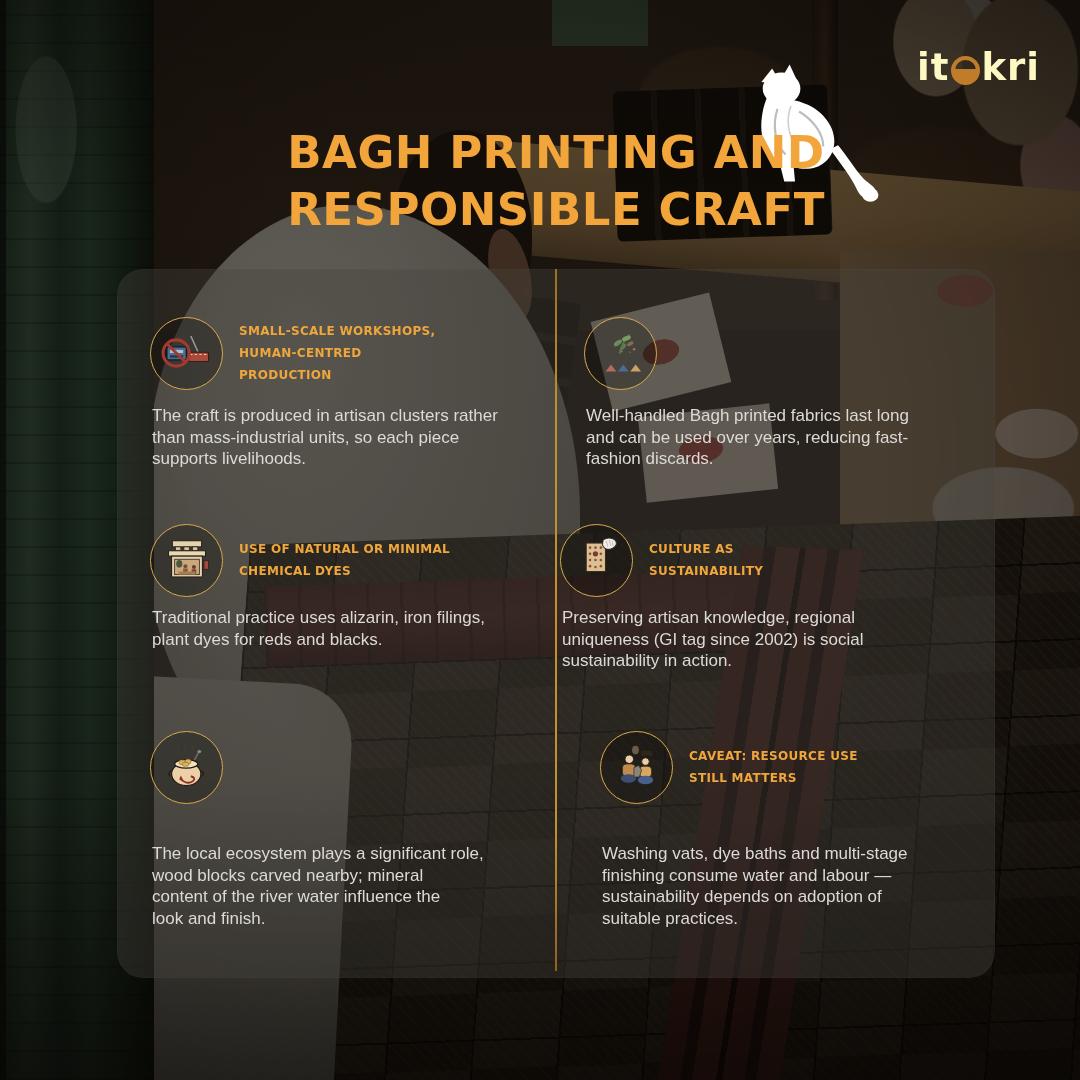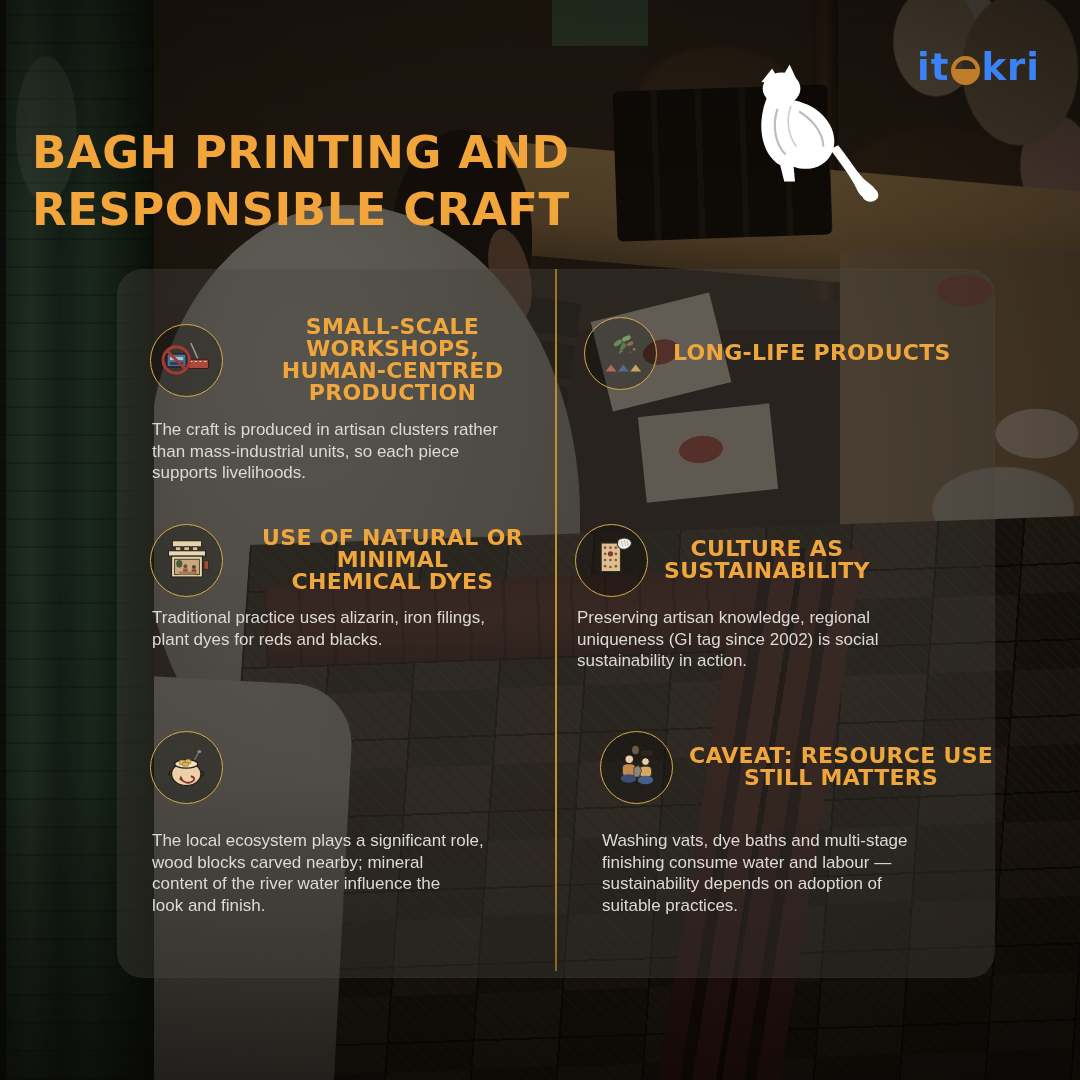--- a/index.html
+++ b/index.html
@@ -69,50 +69,50 @@
       radial-gradient(ellipse 50px 120px at 30% 12%, rgba(120,150,125,.35) 60%, transparent 62%),
       repeating-linear-gradient(0deg, rgba(0,0,0,0.22) 0 2px, transparent 2px 28px),
       linear-gradient(90deg,#0c1812 0,#0c1812 6px,#223f2f 6px,#35523f 30px,#1b352a 60px,#274433 90px,#122619 130px,#0a130d 154px);}
   .bg-vignette{inset:0;
     background:
       radial-gradient(ellipse at 50% 42%, rgba(0,0,0,0) 45%, rgba(0,0,0,0.45) 100%),
       linear-gradient(180deg, rgba(0,0,0,0.28), rgba(0,0,0,0) 20%, rgba(0,0,0,0) 72%, rgba(0,0,0,0.5) 100%);}
   .bg-tone{inset:0;background:rgba(14,10,6,0.4);}
 
   
-  .logo{position:absolute;top:46px;right:40px;color:#3b82f6;
+  .logo{position:absolute;top:46px;right:40px;color:#fef9c3;
     font-family:"DejaVu Sans",sans-serif;font-weight:700;font-size:37px;
     letter-spacing:1px;display:flex;align-items:center;}
   .logo-o{display:inline-block;width:21px;height:21px;border:4px solid #bf7d2b;border-radius:50%;
     background:linear-gradient(to bottom, transparent 0 42%, #bf7d2b 42%);
     margin:6px 1px 0 2px;}
   .cat{position:absolute;left:745px;top:55px;width:135px;height:148px;}
-  .title{position:absolute;left:32px;right:0;top:94px;text-align:left;
+  .title{position:absolute;left:32px;right:0;top:94px;text-align:center;
     font-family:"DejaVu Sans",sans-serif;font-weight:700;font-size:45px;line-height:57px;
     letter-spacing:0.5px;color:#f2a53a;white-space:pre-line;}
 
   .panel{position:absolute;left:117px;top:269px;width:878px;height:709px;
     background:rgba(72,68,62,0.38);border-radius:26px;
     box-shadow:0 0 0 1px rgba(255,255,255,0.02) inset;}
   .divider{position:absolute;left:555px;top:269px;width:2px;height:702px;
     background:linear-gradient(180deg,#9a7026,#c3902f 20%,#c3902f 80%,#8a6322);}
 
   .section{position:absolute;width:396px;}
   .s1{left:150px;top:316px;} .s2{left:584px;top:316px;}
-  .s3{left:150px;top:523px;} .s4{left:575px;top:523px;}
+  .s3{left:150px;top:523px;} .s4{left:560px;top:523px;}
   .s5{left:150px;top:730px;} .s6{left:600px;top:730px;}
   .icon-row{display:flex;align-items:center;gap:16px;min-height:74px;}
   .icon-circle{flex:0 0 auto;width:71px;height:71px;border:1.5px solid #d9a94d;border-radius:50%;
     background:rgba(8,6,4,0.3);display:flex;align-items:center;justify-content:center;}
-  .heading{font-family:"DejaVu Sans",sans-serif;font-weight:700;font-size:22px;line-height:22px;
-    letter-spacing:0.3px;color:#efa63c;white-space:pre-line;text-align:center;}
+  .heading{font-family:"DejaVu Sans",sans-serif;font-weight:700;font-size:12px;line-height:22px;
+    letter-spacing:0.3px;color:#efa63c;white-space:pre-line;}
   .body-text{margin:15px 0 0 2px;font-size:17px;line-height:21.5px;color:#dcdad6;
     white-space:pre-line;}
   .s3 .body-text,.s4 .body-text{margin-top:10px;}
-  .s5 .body-text,.s6 .body-text{margin-top:26px;}
+  .s5 .body-text,.s6 .body-text{margin-top:39px;}
 </style>
 </head>
 <body>
 
 <div class="photo">
   <div class="bg-wall"></div>
   <div class="bg-window"></div>
   <div class="bg-post"></div>
   <div class="bg-cloths"></div>
   <div class="bg-table"></div>
@@ -188,22 +188,24 @@
         <ellipse cx="38" cy="27" rx="5" ry="2.6" fill="#5c7a4e" transform="rotate(-50 38 27)"></ellipse>
         <ellipse cx="47" cy="23" rx="4.5" ry="2.4" fill="#8a6a5a" transform="rotate(-30 47 23)"></ellipse>
         <circle cx="52" cy="30" r="1.6" fill="#9a7a62"></circle>
         <circle cx="47" cy="34" r="1.3" fill="#7a5a4a"></circle>
         <circle cx="36" cy="33" r="1.3" fill="#8a7a5a"></circle>
         <polygon points="15,59 22,50 29,59" fill="#b56a5e"></polygon>
         <polygon points="31,59 38,50 45,59" fill="#4e6a96"></polygon>
         <polygon points="47,59 54,50 61,59" fill="#c9a465"></polygon>
       </svg>
     </span>
-    <div class="heading">LONG-LIFE PRODUCTS</div>
-  </div>
+  </div>
+  <div class="body-text">Well-handled Bagh printed fabrics last long
+and can be used over years, reducing fast-
+fashion discards.</div>
 </div>
 
 <div class="section s3">
   <div class="icon-row">
     <span class="icon-circle">
       <svg width="54" height="54" viewBox="0 0 70 70">
         <rect x="16" y="10" width="38" height="8" fill="#e3d2ae" stroke="#2a201a" stroke-width="1.4"></rect>
         <rect x="20" y="18" width="7" height="5" fill="#d9c49a" stroke="#2a201a" stroke-width="1"></rect>
         <rect x="31" y="18" width="7" height="5" fill="#d9c49a" stroke="#2a201a" stroke-width="1"></rect>
         <rect x="42" y="18" width="7" height="5" fill="#d9c49a" stroke="#2a201a" stroke-width="1"></rect>

